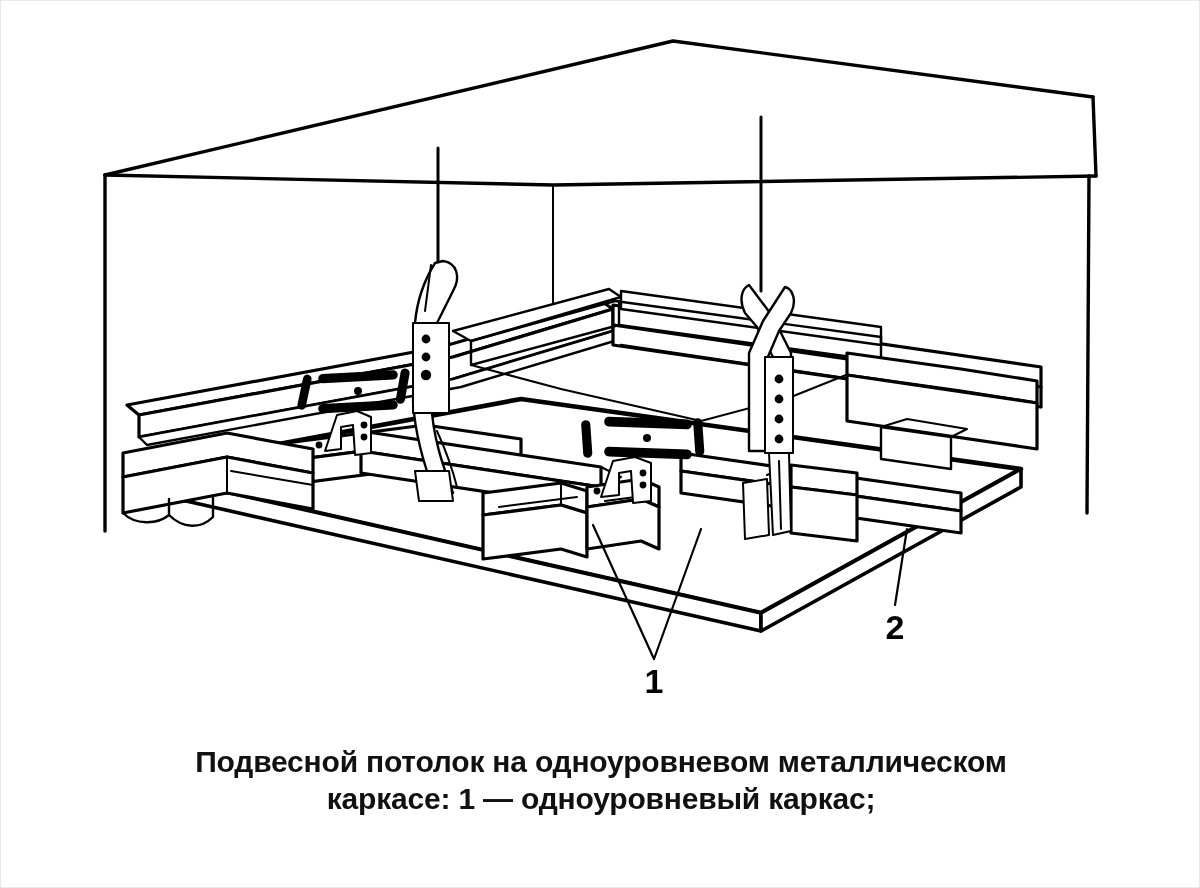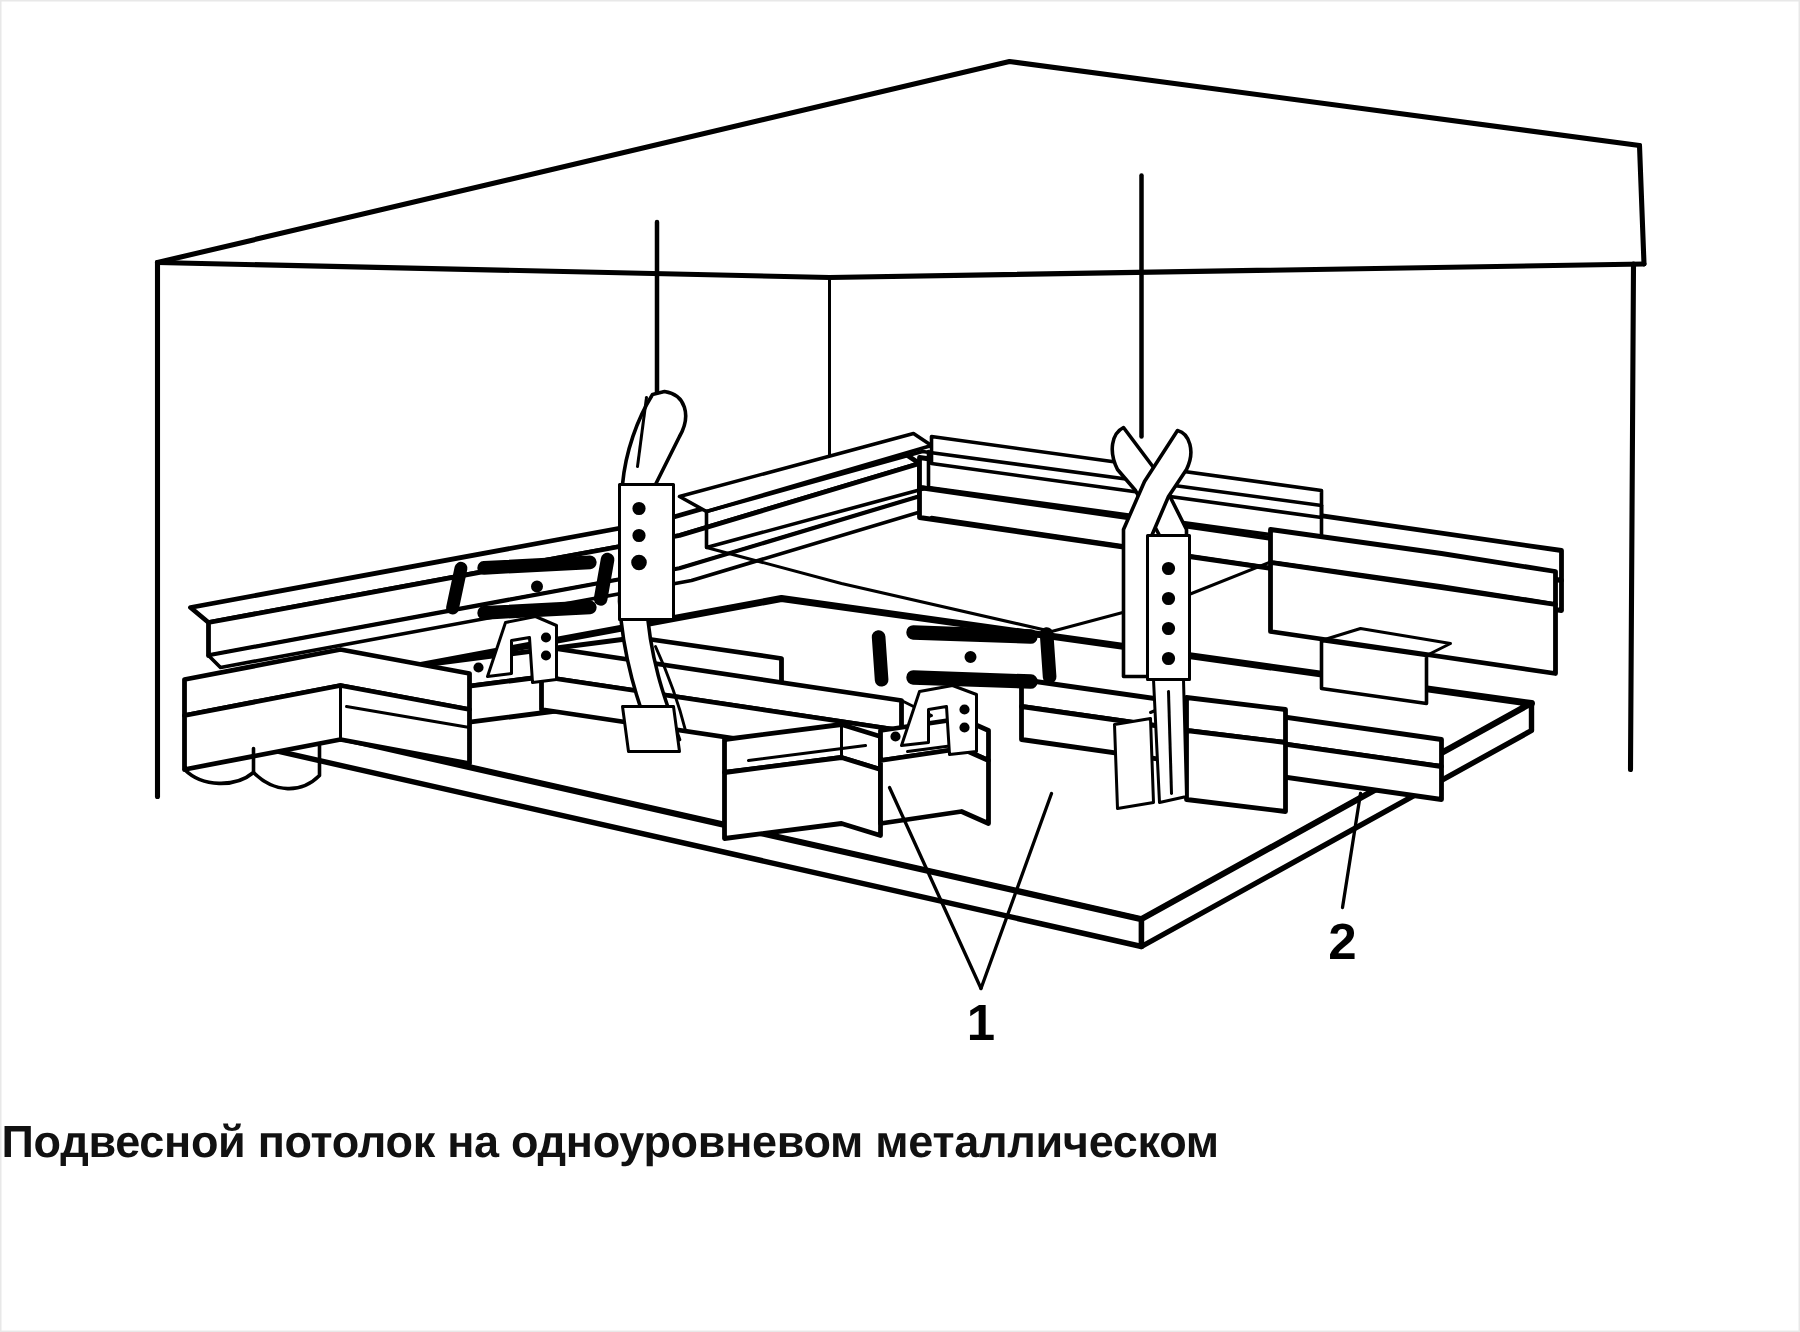--- a/index.html
+++ b/index.html
@@ -57,20 +57,21 @@
     font-family: "Liberation Sans", sans-serif;
     font-size: 34px;
     font-weight: bold;
     fill: #000000;
   }
   #caption {
     position: absolute;
     left: 0;
     top: 742.0px;
     width: 1200px;
+    text-align: center;
     font-family: "Liberation Sans", sans-serif;
     font-size: 30px;
     font-weight: bold;
     line-height: 37px;
     color: #111111;
     letter-spacing: -0.2px;
   }
   #caption .cap-line {
     display: block;
     white-space: nowrap;
@@ -237,15 +238,16 @@
       <text class="callout-num" x="653" y="692" text-anchor="middle">1</text>
     </g>
     <g>
       <path class="ln w-lead" d="M 894 604 L 906 528"></path>
       <text class="callout-num" x="894" y="638" text-anchor="middle">2</text>
     </g>
   </svg>
 
   <div id="caption">
     <span class="cap-line">Подвесной потолок на одноуровневом металлическом</span>
+    <span class="cap-line">каркасе: 1 — одноуровневый каркас;</span>
   </div>
 
 </div>
 
 </body></html>

